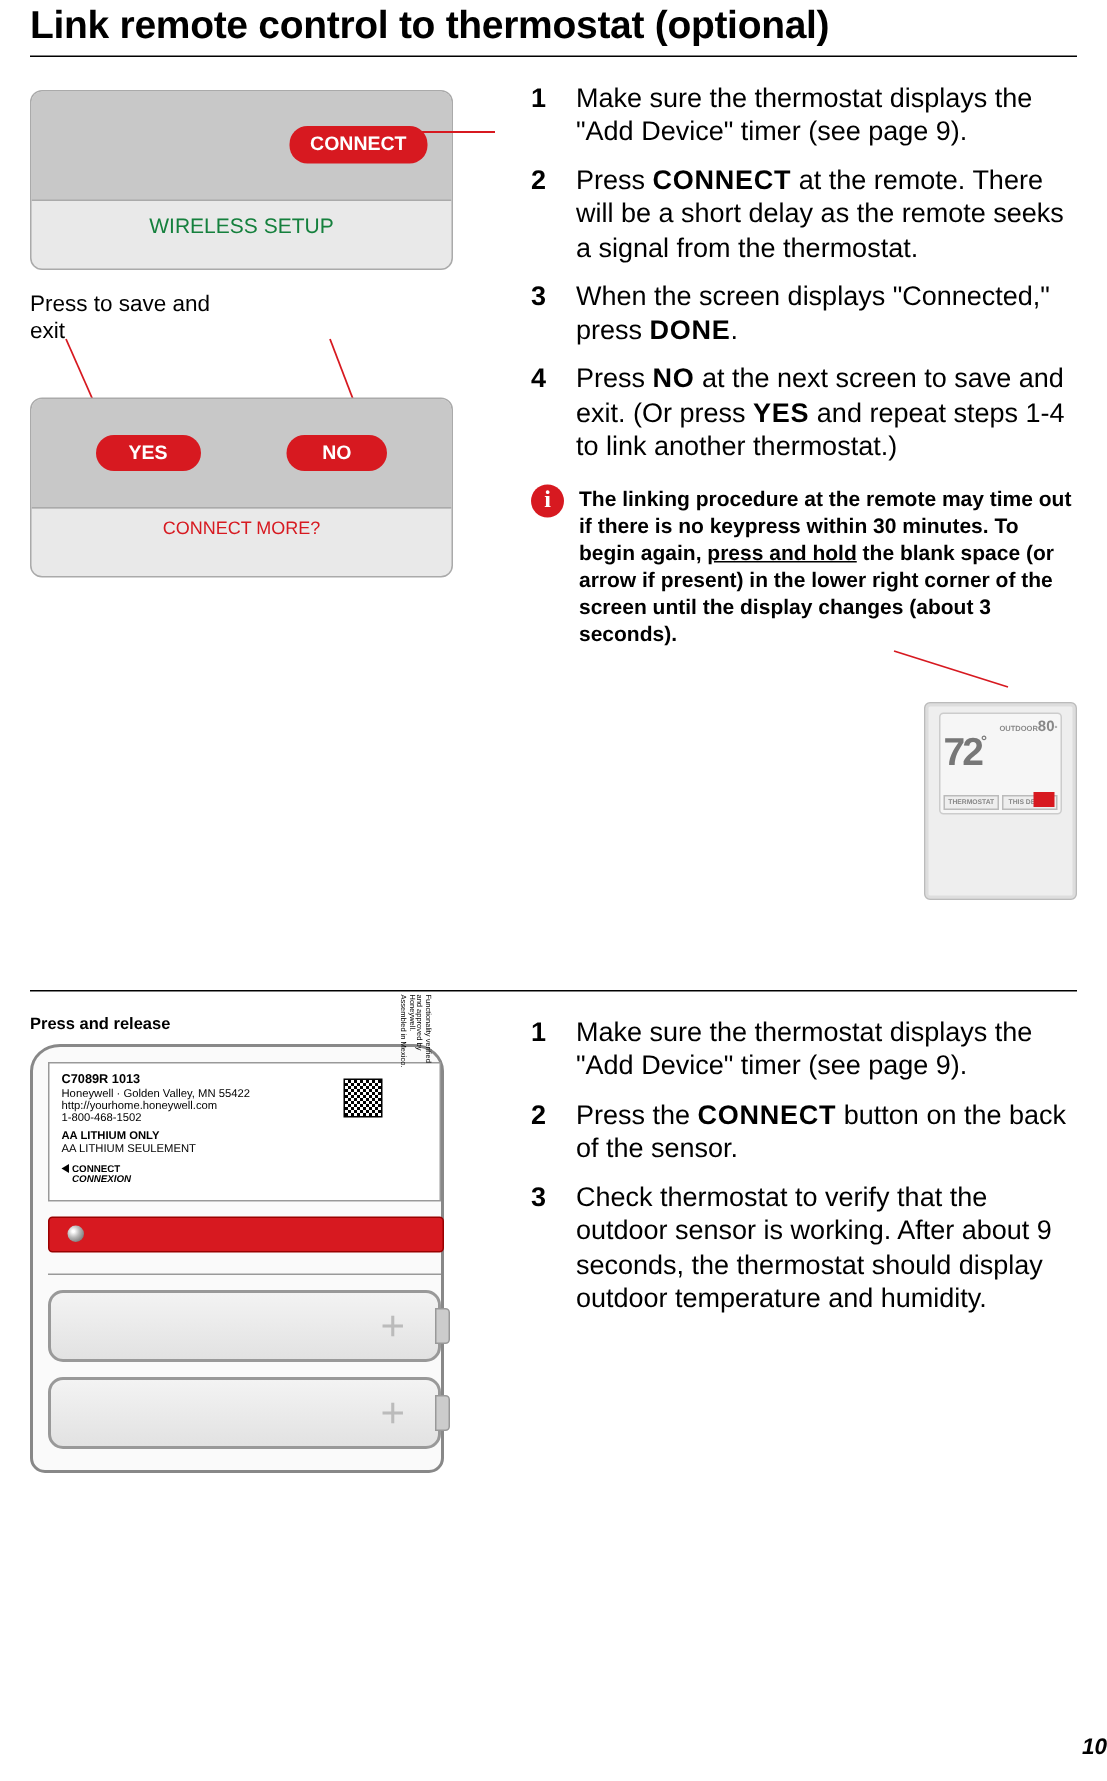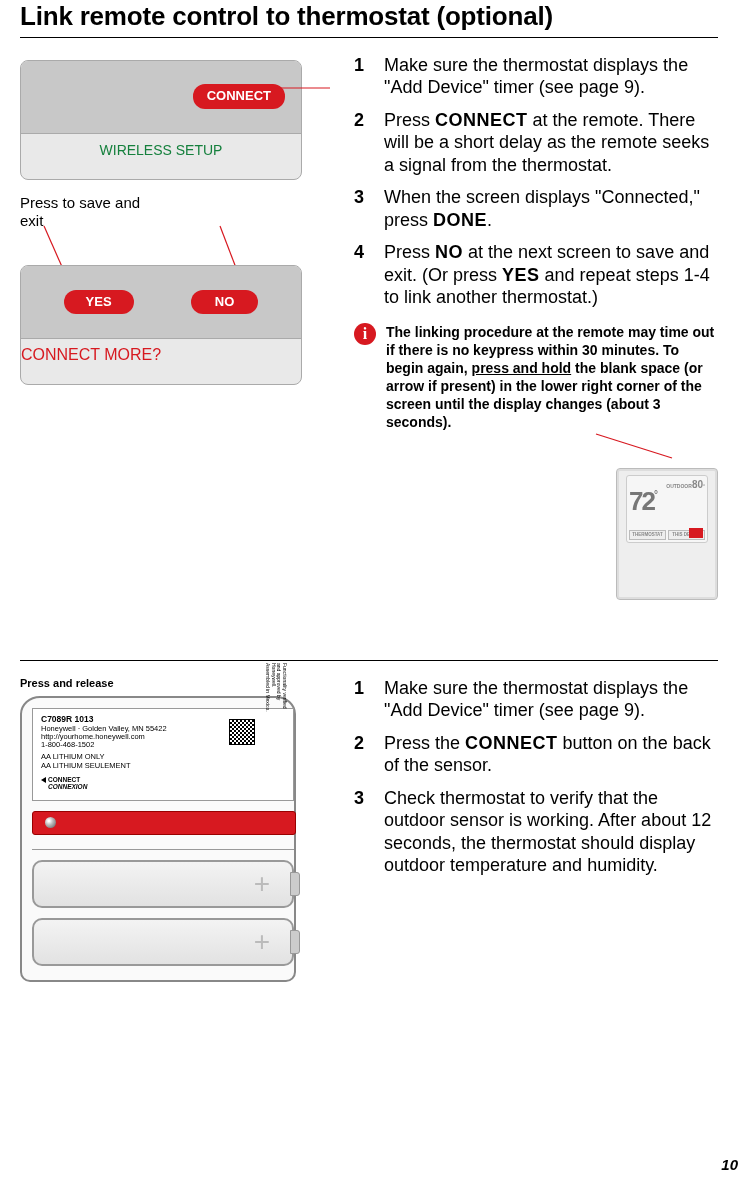--- a/index.html
+++ b/index.html
@@ -109,22 +109,22 @@
     color: #15803d;
     font-size: 14px;
     padding: 8px 0;
   }
   .screen2 .screen-top {
     justify-content: space-around;
     padding: 0 14px;
   }
   .red-text {
     color: #d71920;
-    font-size: 16px;
-    text-align: left;
+    font-size: 12px;
+    text-align: center;
     padding: 6px 0;
   }
   .arrow-labels {
     display: flex;
     justify-content: space-between;
     width: 280px;
     font-size: 15px;
     margin-top: 14px;
   }
   .arrow-labels div {
@@ -397,21 +397,21 @@
       <svg class="pointer-arrow" style="left:30px;top:22px;" width="20" height="120">
         <line x1="4" y1="0" x2="4" y2="112" stroke="#d71920" stroke-width="1.2"></line>
       </svg>
 
       <div class="sensor-box">
         <div class="sensor-label-area">
           <div class="title">C7089R 1013</div>
           <div>Honeywell · Golden Valley, MN 55422</div>
           <div>http://yourhome.honeywell.com</div>
           <div>1-800-468-1502</div>
-          <div style="margin-top:4px;">AA  LITHIUM ONLY</div>
+          <div style="margin-top:4px;font-weight:bold;">AA  LITHIUM ONLY</div>
           <div>AA  LITHIUM SEULEMENT</div>
           <div class="connect-line"><span class="arrow"></span><span>CONNECT</span><br><span style="margin-left:7px;font-style:italic;">CONNEXION</span></div>
           <div class="qr"></div>
           <div class="sideways">Functionality verified and approved by Honeywell. Assembled in Mexico.</div>
         </div>
         <div class="sensor-connect-btn"></div>
         <div class="battery">
           <div class="cell">
               <span class="plus">+</span>
             </div>
@@ -421,19 +421,19 @@
         </div>
       </div>
     </div>
 
     <div class="rightcol">
       <ol class="steps">
         <li>Make sure the thermostat displays the "Add Device" timer (see page 9).</li>
         <li>
           <span>Press the </span><span class="boldinline">CONNECT</span><span> button on the back of the sensor.</span>
         </li>
-        <li>Check thermostat to verify that the outdoor sensor is working. After about 12 seconds, the thermostat should display outdoor temperature and humidity.</li>
+        <li>Check thermostat to verify that the outdoor sensor is working. After about 9 seconds, the thermostat should display outdoor temperature and humidity.</li>
       </ol>
     </div>
   </div>
 </div>
 
 <div class="pagefoot">10</div>
 
 </body></html>

